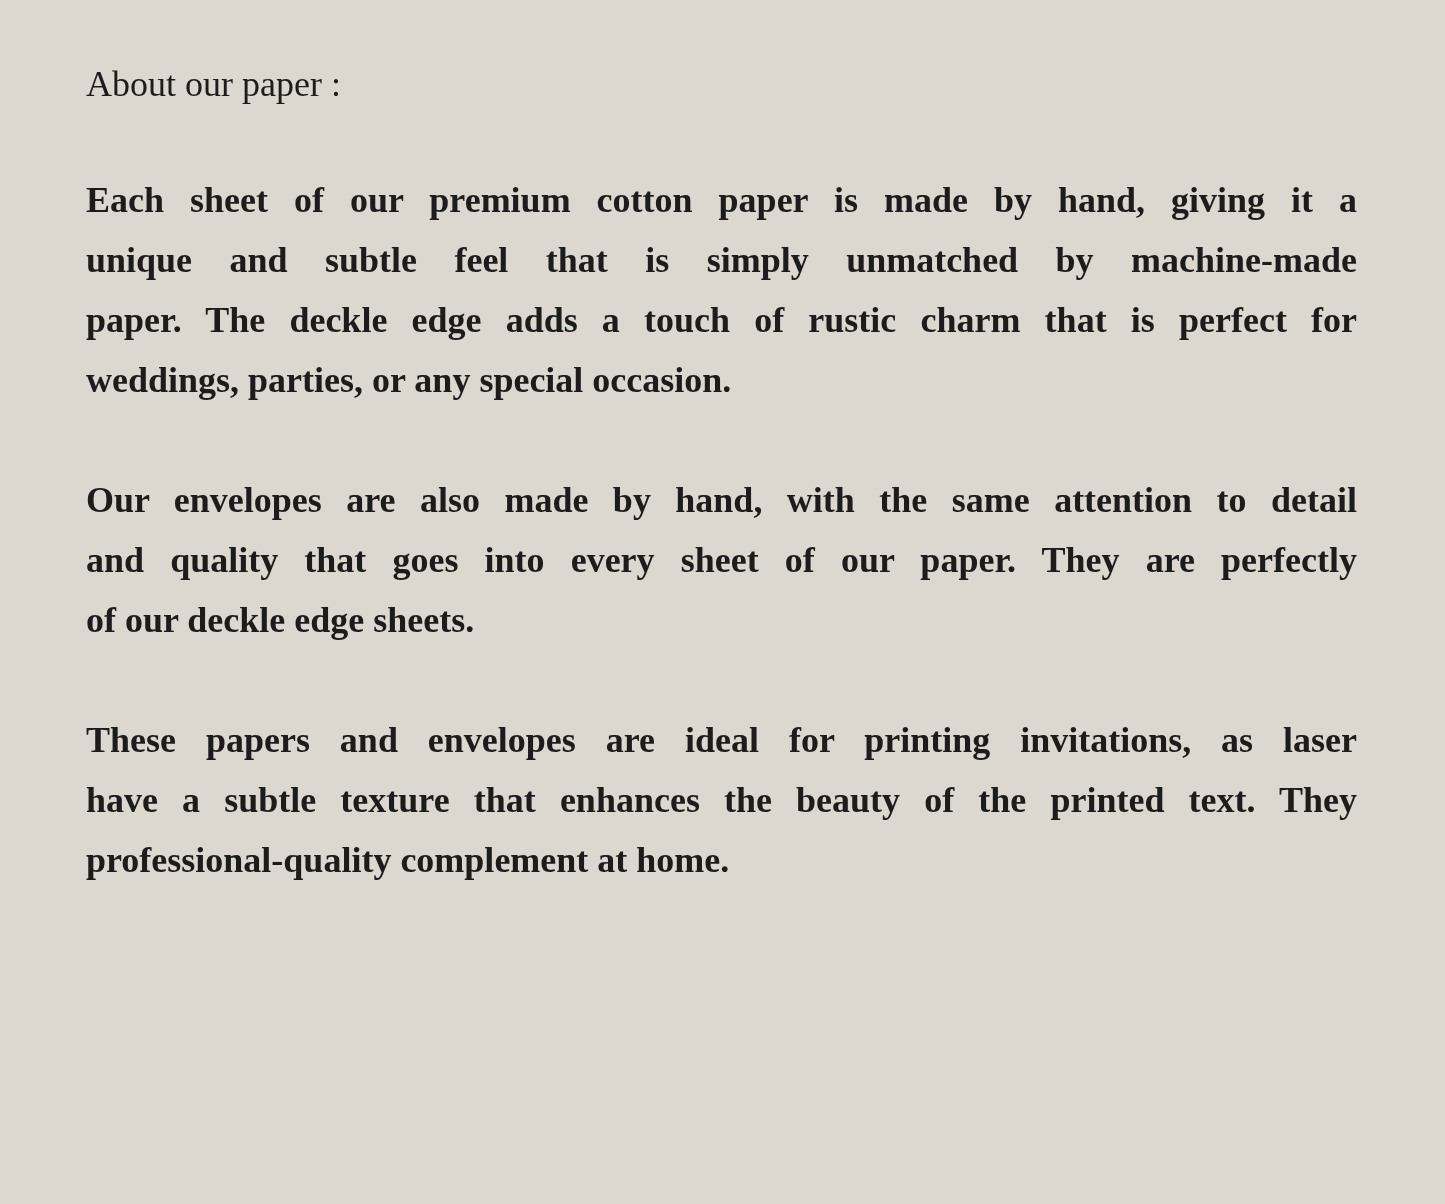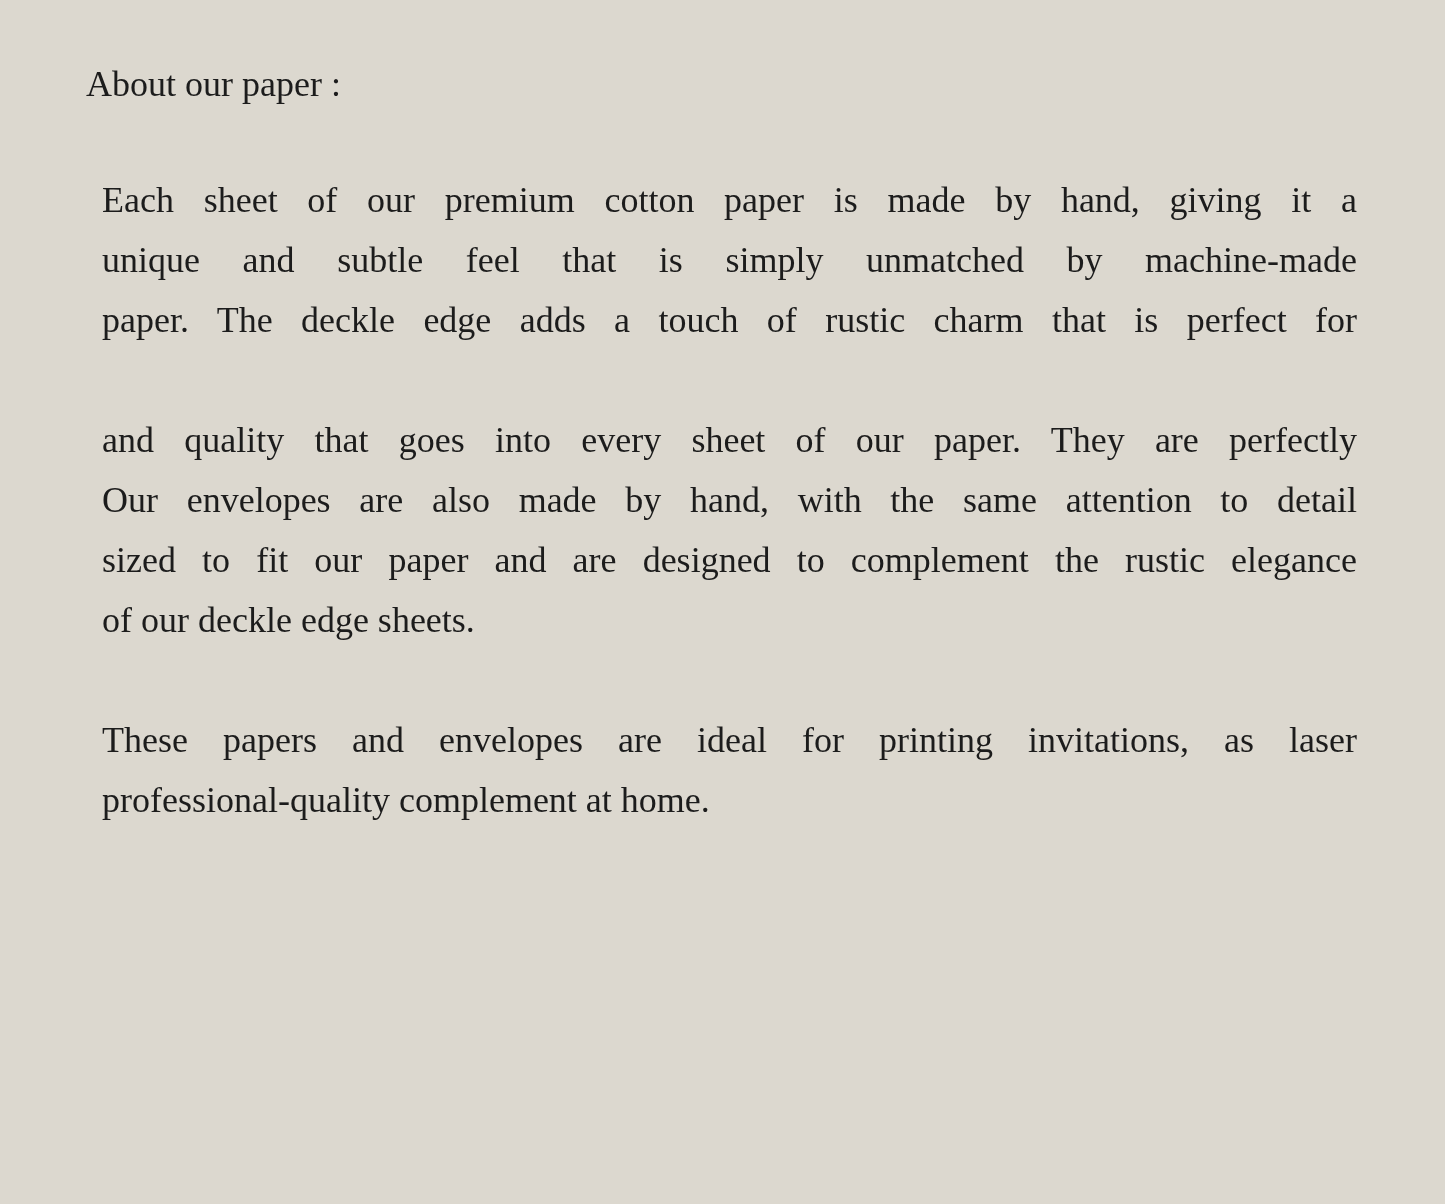--- a/index.html
+++ b/index.html
@@ -20,21 +20,22 @@
     font-family: "Liberation Serif", "DejaVu Serif", serif;
     font-size: 36px;
     line-height: 60px;
     color: #1c1c1c;
   }
   .heading {
     margin: 0 0 56px 0;
     text-align: left;
   }
   .paragraph {
-    margin: 0 0 60px 16px;
+    margin: 0 0 60px 0;
+    font-weight: bold;
   }
   .line {
     text-align: justify;
     text-align-last: justify;
     white-space: normal;
   }
   .line.last {
     text-align: left;
     text-align-last: left;
   }
@@ -42,25 +43,26 @@
 </head>
 <body>
 
 <div class="page">
   <div class="heading">About our paper :</div>
   <div id="paragraphs">
       <div class="paragraph">
         <div class="line">Each sheet of our premium cotton paper is made by hand, giving it a</div>
         <div class="line">unique and subtle feel that is simply unmatched by machine-made</div>
         <div class="line">paper. The deckle edge adds a touch of rustic charm that is perfect for</div>
+        <div class="line last">weddings, parties, or any special occasion.</div>
       </div>
       <div class="paragraph">
+        <div class="line">Our envelopes are also made by hand, with the same attention to detail</div>
         <div class="line">and quality that goes into every sheet of our paper. They are perfectly</div>
-        <div class="line">Our envelopes are also made by hand, with the same attention to detail</div>
-        <div class="line">sized to fit our paper and are designed to complement the rustic elegance</div>
         <div class="line last">of our deckle edge sheets.</div>
       </div>
       <div class="paragraph">
         <div class="line">These papers and envelopes are ideal for printing invitations, as laser</div>
+        <div class="line">have a subtle texture that enhances the beauty of the printed text. They</div>
         <div class="line last">professional-quality complement at home.</div>
       </div>
     </div>
 </div>
 
 </body></html>

